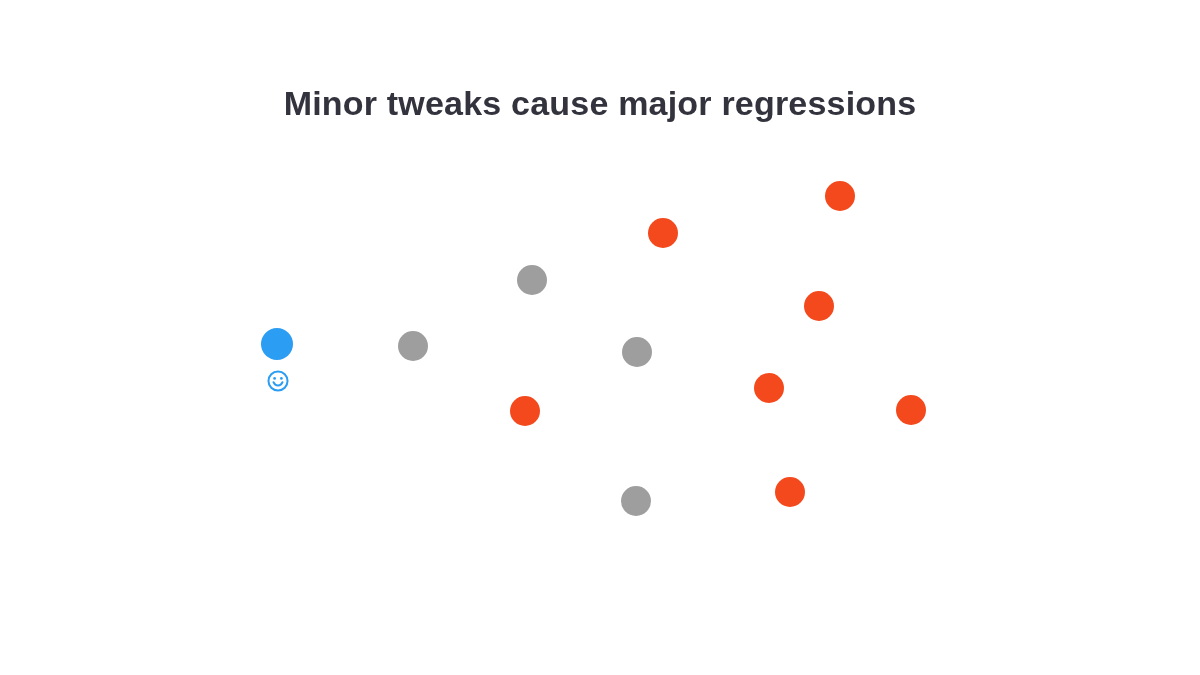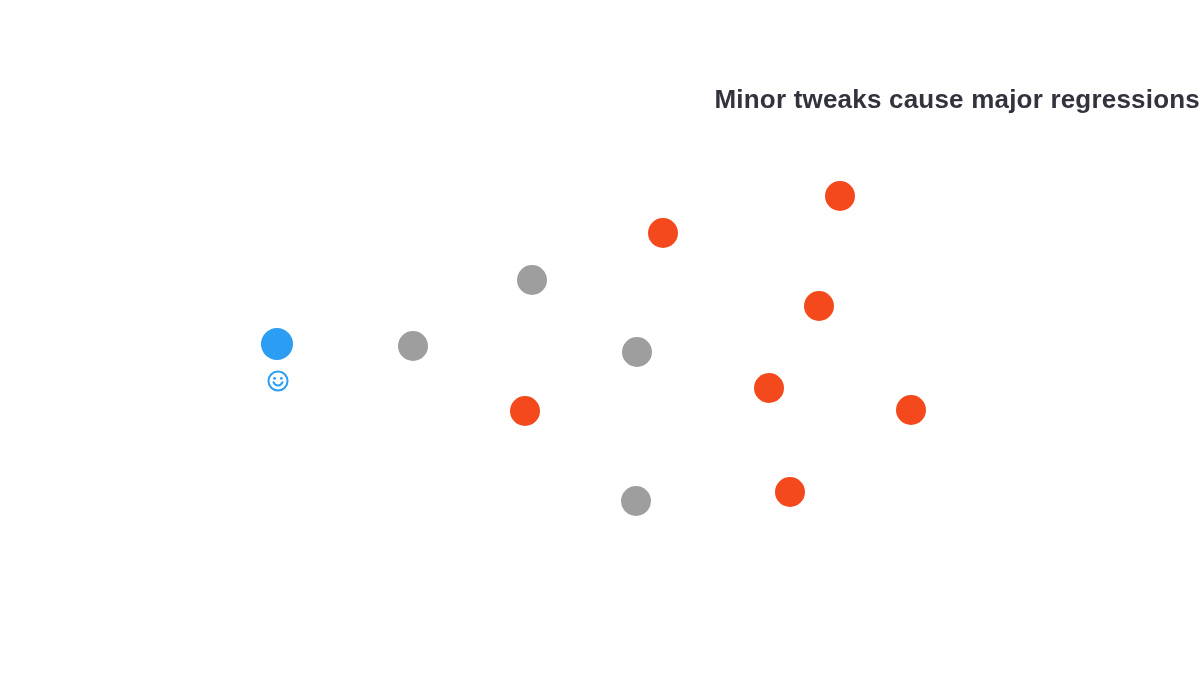--- a/index.html
+++ b/index.html
@@ -14,22 +14,22 @@
     background: #ffffff;
     overflow: hidden;
     font-family: "Liberation Sans", sans-serif;
   }
   .title {
     position: absolute;
     top: 84px;
     left: 0;
     width: 100%;
     margin: 0;
-    text-align: right;
-    font-size: 26px;
+    text-align: center;
+    font-size: 34px;
     font-weight: 800;
     letter-spacing: 0.2px;
     color: #32333d;
     font-family: "Liberation Sans", sans-serif;
   }
   .dot {
     position: absolute;
     border-radius: 50%;
   }
   .smiley {

